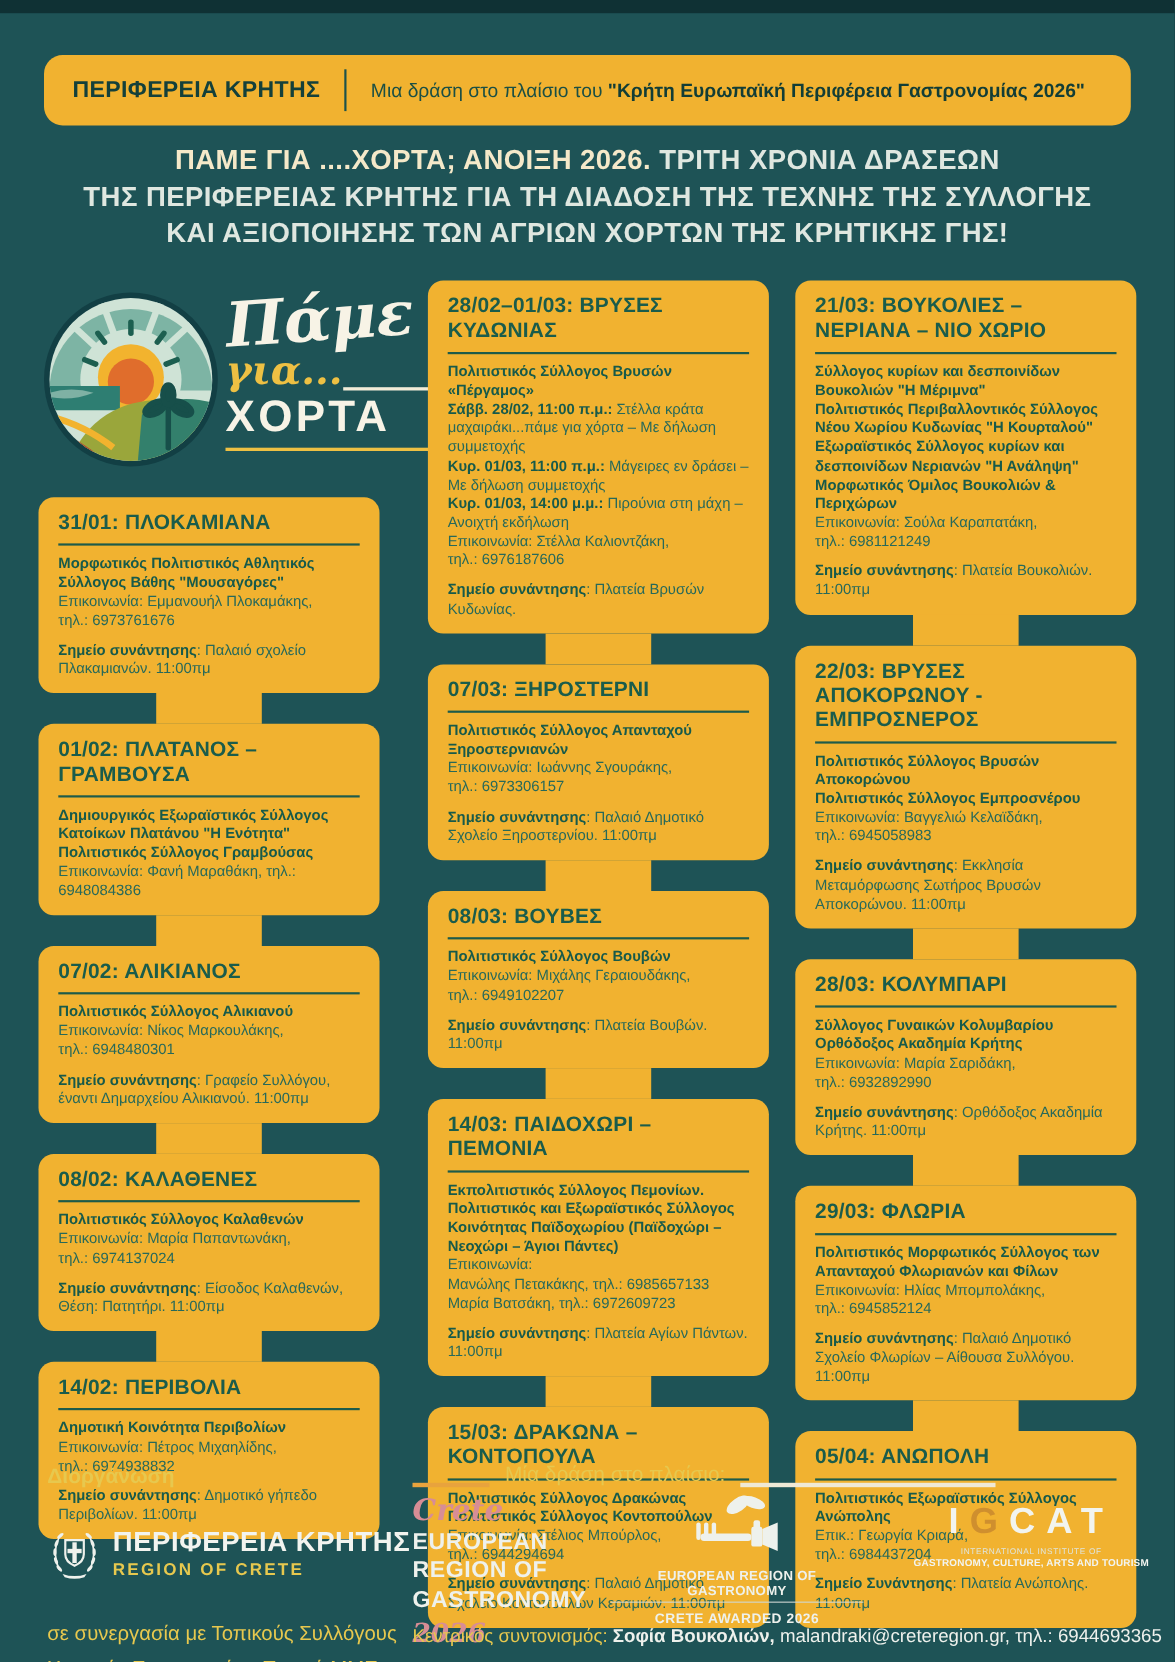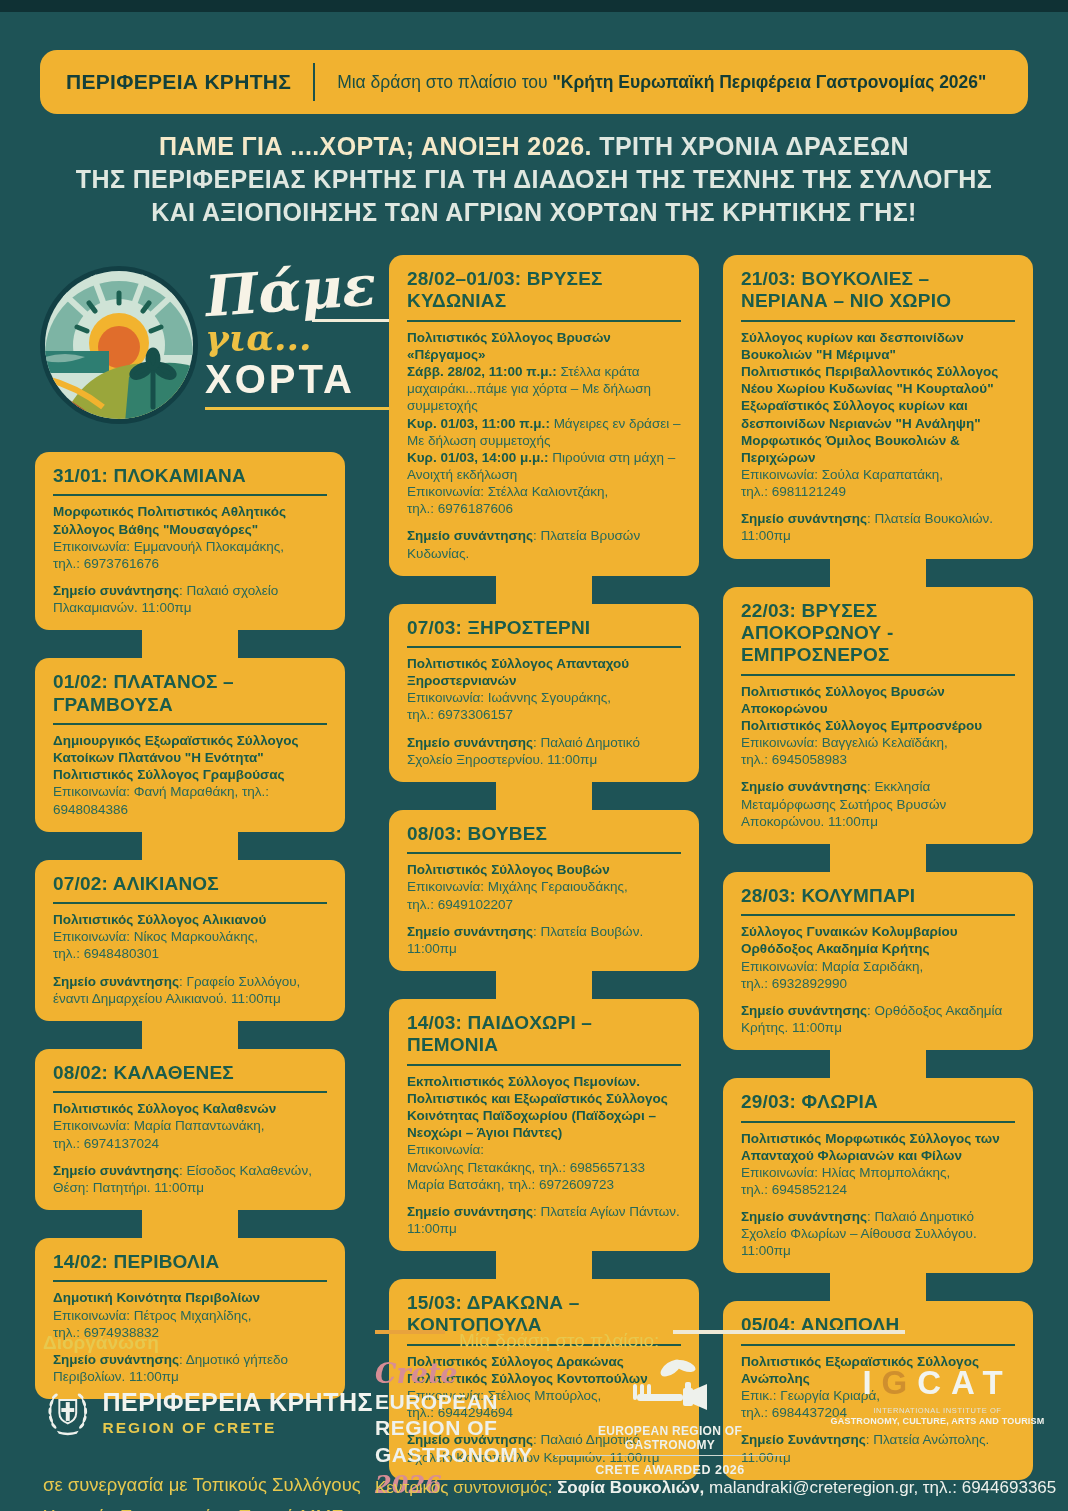--- a/index.html
+++ b/index.html
@@ -34,38 +34,38 @@
   .card p{font-size:13.5px;line-height:1.27;color:var(--txt);font-weight:500}
   .card p .b{font-weight:800;color:var(--boldtxt)}
   .card p.gap{margin-top:10px}
 
   
   .logo-block{position:relative;height:197px;flex:none;overflow:visible}
   .logo-block svg.emblem{position:absolute;left:-2px;top:4px}
   .logo-words{position:absolute;left:170px;top:6px;width:210px}
   .w1{font-family:"DejaVu Serif","Liberation Serif",serif;font-style:italic;font-weight:700;
       font-size:56px;color:#f7f3e6;transform:rotate(-4deg);line-height:1}
-  .w2row{display:flex;align-items:flex-start;margin-top:2px}
+  .w2row{display:flex;align-items:flex-end;margin-top:2px}
   .w2{font-family:"DejaVu Serif","Liberation Serif",serif;font-style:italic;font-weight:700;
       font-size:36px;color:#eec043;line-height:1}
   .wline{flex:1;height:3px;background:#f2ecd8}
   .w3{font-size:40px;font-weight:800;letter-spacing:3px;color:#f7f3e6;margin-top:2px}
   .wunder{width:186px;height:3px;background:#eec043;margin-top:5px}
 
   
   .footer{position:absolute;left:35px;top:1316px;width:1003px;height:195px}
   .f-left{position:absolute;left:8px;top:4px;width:330px}
   .f-org-label{font-size:19px;color:var(--yellow);font-weight:600}
   .f-region-row{display:flex;align-items:center;gap:10px;margin-top:12px}
   .f-region-gr{font-size:25px;font-weight:800;color:#f2f4ef;letter-spacing:.5px;white-space:nowrap}
   .f-region-en{font-size:15.5px;font-weight:800;color:var(--yellow);letter-spacing:2px;margin-top:2px}
   .f-partner1{margin-top:16px;font-size:18.5px;color:var(--yellow)}
   .f-partner2{margin-top:10px;font-size:18.5px;color:var(--yellow)}
 
-  .f-context-row{position:absolute;left:340px;top:2px;width:530px;display:flex;align-items:flex-start;gap:14px}
+  .f-context-row{position:absolute;left:340px;top:2px;width:530px;display:flex;align-items:flex-end;gap:14px}
   .f-context-row .line{height:4px;flex:none}
   .f-context-row .line.or{width:70px;background:var(--orange)}
   .f-context-row .line.cr{flex:1;background:#efe9d6}
   .f-context-label{font-size:19px;color:var(--yellow);white-space:nowrap}
 
   .f-erg-text{position:absolute;left:340px;top:30px;width:180px}
   .f-erg-crete{font-family:"DejaVu Serif","Liberation Serif",serif;font-style:italic;font-weight:700;
       font-size:27px;color:var(--pink)}
   .f-erg-line{font-size:21px;font-weight:800;color:#eef1ec;line-height:1.25;letter-spacing:.5px}
   .f-erg-year{font-family:"DejaVu Serif","Liberation Serif",serif;font-style:italic;font-weight:700;

